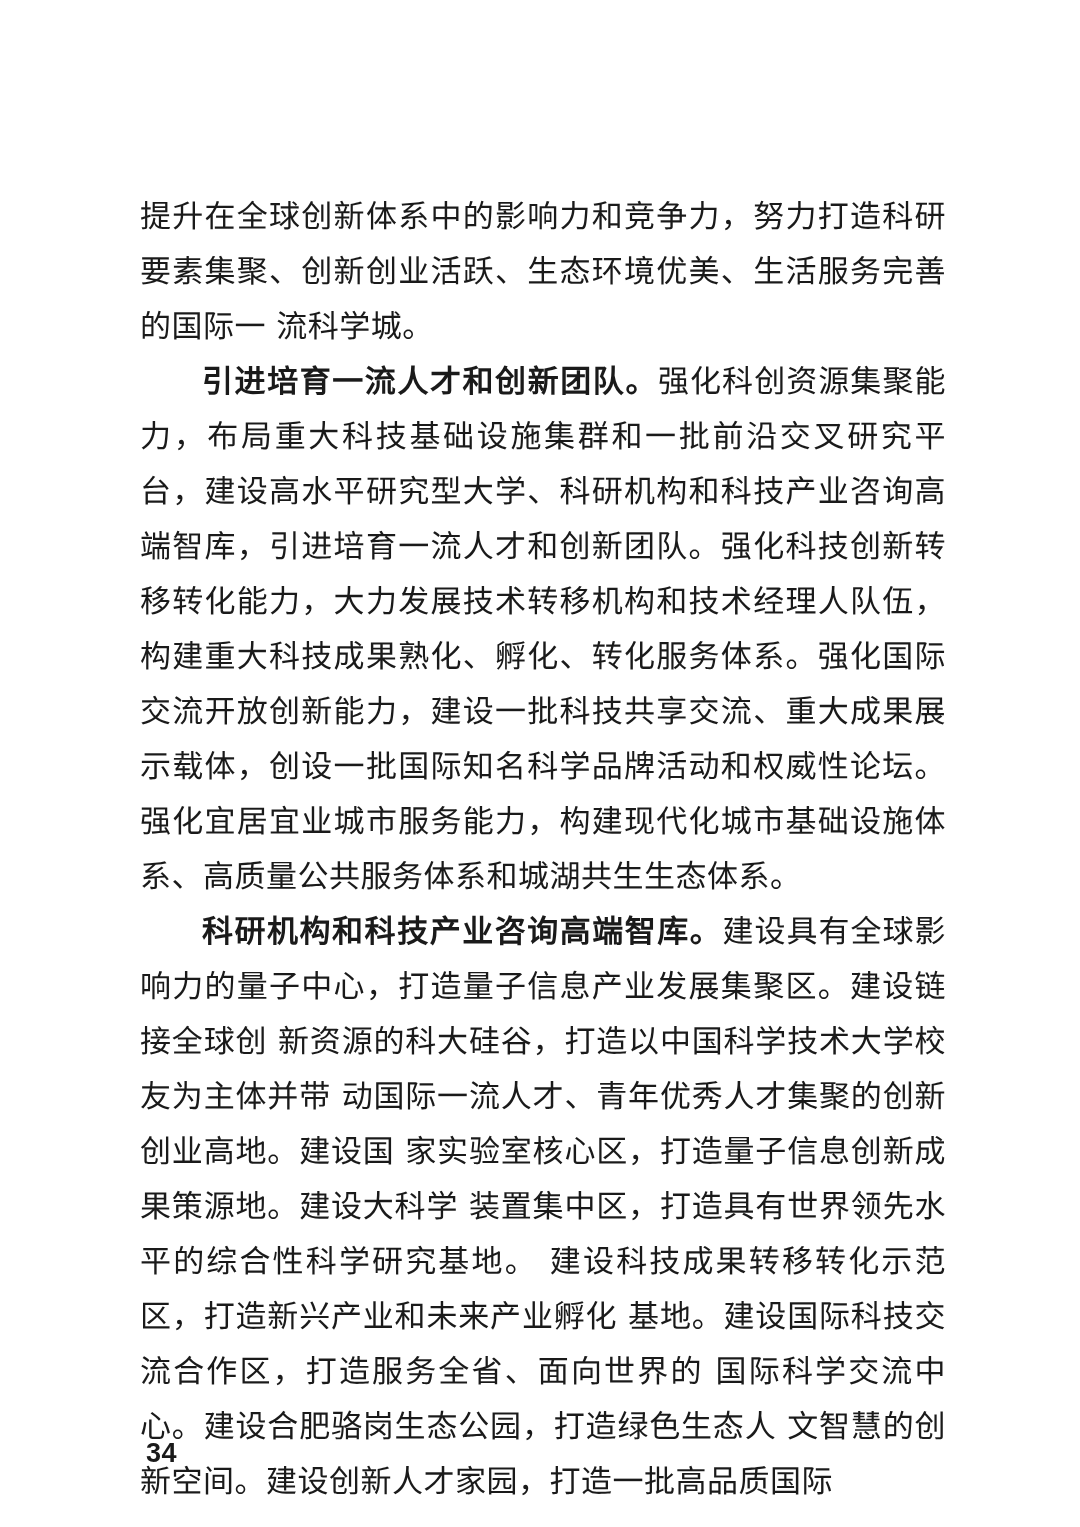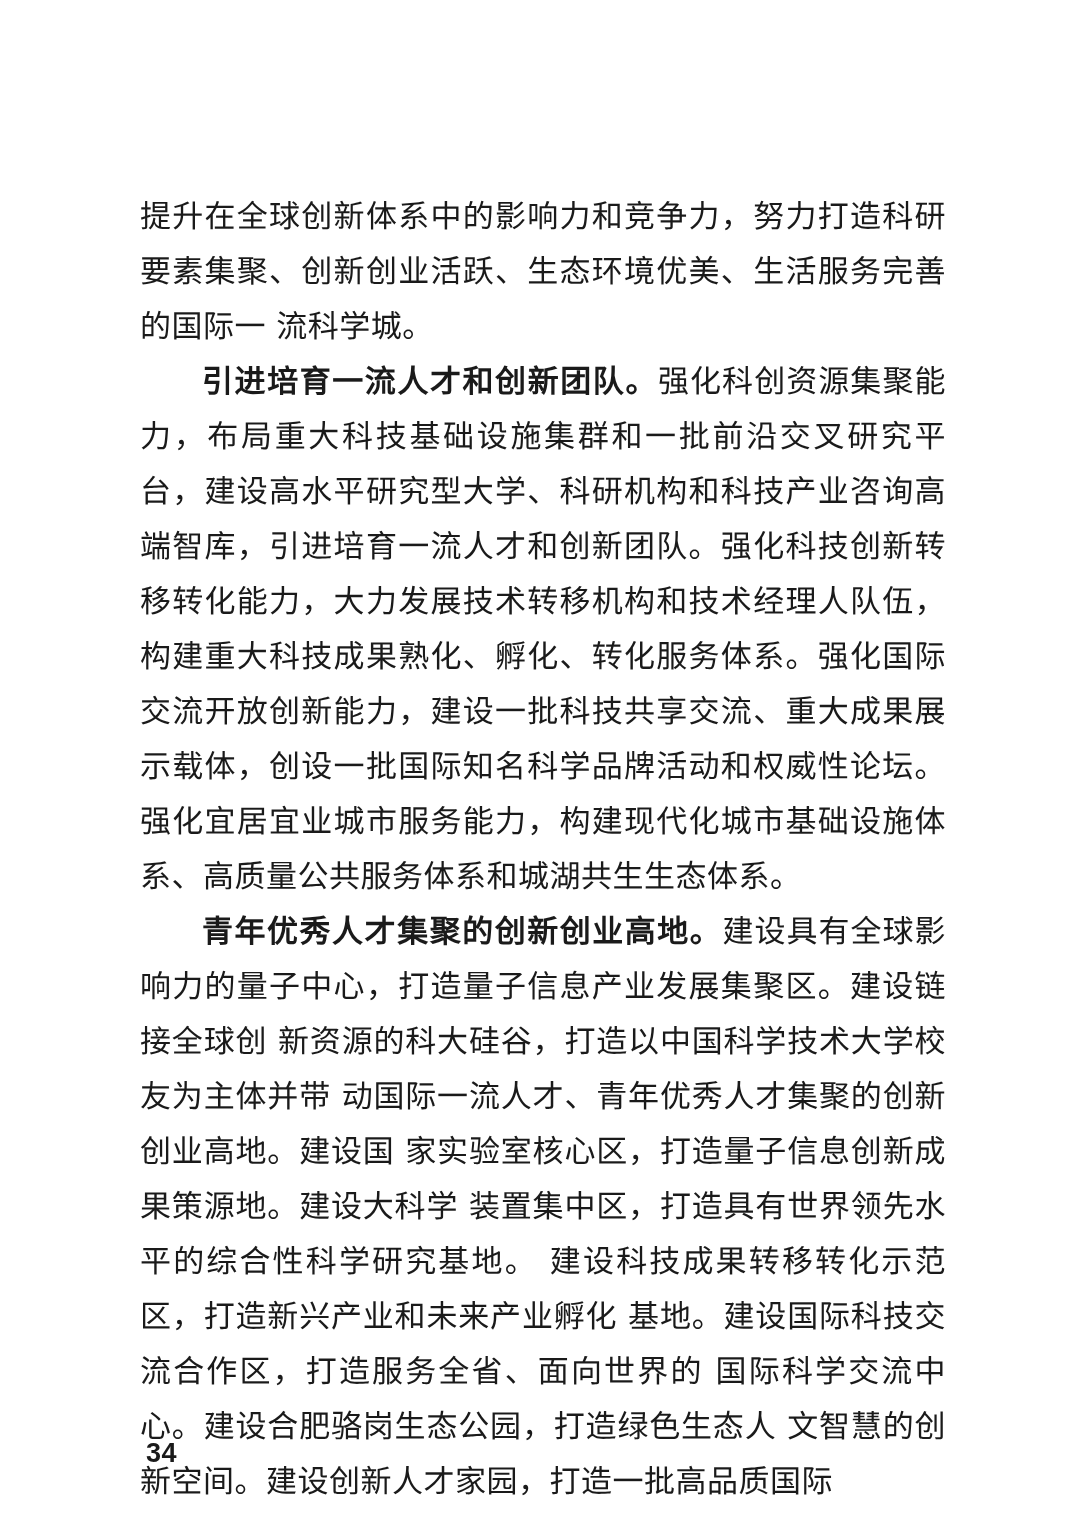--- a/index.html
+++ b/index.html
@@ -75,20 +75,20 @@
 
     <p class="para">
       <span class="body-run">提升在全球创新体系中的影响力和竞争力，努力打造科研要素集聚、创新创业活跃、生态环境优美、生活服务完善的国际一 流科学城。</span>
     </p>
 
     <p class="para indented">
       <span class="heading-run">引进培育一流人才和创新团队。</span><span class="body-run">强化科创资源集聚能力，布局重大科技基础设施集群和一批前沿交叉研究平台，建设高水平研究型大学、科研机构和科技产业咨询高端智库，引进培育一流人才和创新团队。强化科技创新转移转化能力，大力发展技术转移机构和技术经理人队伍，构建重大科技成果熟化、孵化、转化服务体系。强化国际交流开放创新能力，建设一批科技共享交流、重大成果展示载体，创设一批国际知名科学品牌活动和权威性论坛。强化宜居宜业城市服务能力，构建现代化城市基础设施体系、高质量公共服务体系和城湖共生生态体系。</span>
     </p>
 
     <p class="para indented">
-      <span class="heading-run">青年优秀人才集聚的创新创业高地。</span><span class="body-run">建设具有全球影响力的量子中心，打造量子信息产业发展集聚区。建设链接全球创 新资源的科大硅谷，打造以中国科学技术大学校友为主体并带 动国际一流人才、青年优秀人才集聚的创新创业高地。建设国 家实验室核心区，打造量子信息创新成果策源地。建设大科学 装置集中区，打造具有世界领先水平的综合性科学研究基地。 建设科技成果转移转化示范区，打造新兴产业和未来产业孵化 基地。建设国际科技交流合作区，打造服务全省、面向世界的 国际科学交流中心。建设合肥骆岗生态公园，打造绿色生态人 文智慧的创新空间。建设创新人才家园，打造一批高品质国际</span>
+      <span class="heading-run">科研机构和科技产业咨询高端智库。</span><span class="body-run">建设具有全球影响力的量子中心，打造量子信息产业发展集聚区。建设链接全球创 新资源的科大硅谷，打造以中国科学技术大学校友为主体并带 动国际一流人才、青年优秀人才集聚的创新创业高地。建设国 家实验室核心区，打造量子信息创新成果策源地。建设大科学 装置集中区，打造具有世界领先水平的综合性科学研究基地。 建设科技成果转移转化示范区，打造新兴产业和未来产业孵化 基地。建设国际科技交流合作区，打造服务全省、面向世界的 国际科学交流中心。建设合肥骆岗生态公园，打造绿色生态人 文智慧的创新空间。建设创新人才家园，打造一批高品质国际</span>
     </p>
 
   </div>
 
   <div class="page-number">34</div>
 
 </div>
 
 </body></html>

